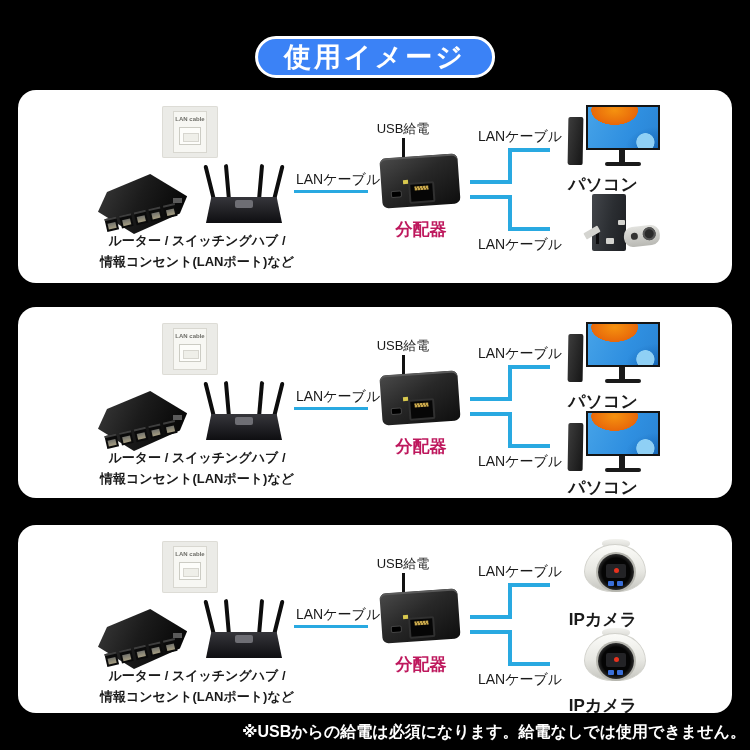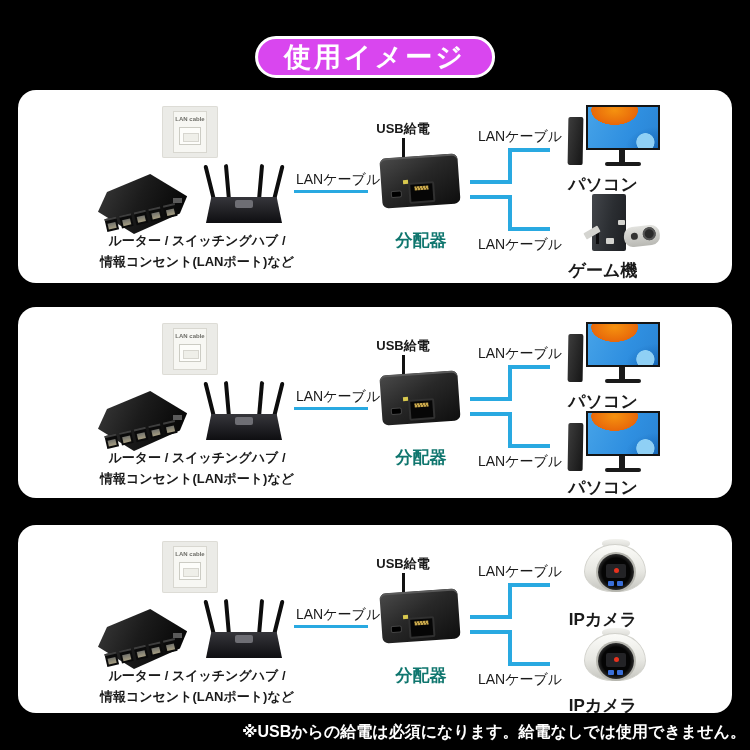--- a/index.html
+++ b/index.html
@@ -8,21 +8,21 @@
     position:relative; width:750px; height:750px; overflow:hidden;
     background:#000;
     font-family:"Liberation Sans","DejaVu Sans",sans-serif;
   }
   
   .title-pill {
     position:absolute; top:36px; left:50%; transform:translateX(-50%);
     min-width:220px; height:42px; border:3px solid #fff; border-radius:24px;
     display:flex; align-items:center; justify-content:center;
     color:#fff; font-size:27px; font-weight:bold; letter-spacing:3px;
-    padding:0 26px; background:#d946ef;
+    padding:0 26px; background:#3b82f6;
   }
   
   .panel {
     position:absolute; left:18px; width:714px; background:#fff;
     border-radius:18px;
   }
   #panel-1 { top:90px;  height:193px; }
   #panel-2 { top:307px; height:191px; }
   #panel-3 { top:525px; height:188px; }
 
@@ -54,23 +54,23 @@
   .a4 { left:66px; transform:rotate(14deg); }
   .router-body { position:absolute; left:0; top:33px; width:76px; height:26px;
     clip-path:polygon(7% 0,93% 0,100% 100%,0 100%);
     background:linear-gradient(#36363b,#0e0e11); }
   .router-logo { position:absolute; left:29px; top:36px; width:18px; height:8px; background:#6e6e74; border-radius:2px; }
 
   
   .src-caption { left:34px; top:140px; width:290px; text-align:center; color:#1a1a1a; font-weight:bold; font-size:13px; line-height:21px; }
   .lan-left { left:278px; top:81px; width:70px; text-align:center; color:#1a1a1a; font-size:14px; white-space:nowrap; }
   .lan-left-underline { left:276px; top:100px; width:74px; height:3px; background:#29a9e1; }
-  .usb-label { left:356px; top:30px; width:58px; text-align:center; color:#1a1a1a; font-size:13px; white-space:nowrap;font-weight:bold; }
+  .usb-label { left:356px; top:30px; width:58px; text-align:center; color:#1a1a1a; font-size:13px; white-space:nowrap; }
   .usb-line { left:384px; top:48px; width:3px; height:19px; background:#111; }
-  .splitter-label { left:364px; top:139px; width:78px; text-align:center; color:#0f766e; font-weight:bold; font-size:17px; }
+  .splitter-label { left:364px; top:128px; width:78px; text-align:center; color:#be185d; font-weight:bold; font-size:17px; }
   .branch-label { width:104px; text-align:center; color:#1a1a1a; font-size:14px; white-space:nowrap; }
   .branch-top { left:450px; top:38px; }
   .branch-bottom { left:450px; top:146px; }
   .device-label { width:114px; text-align:center; color:#1a1a1a; font-weight:bold; font-size:17px; }
   .dlabel-top { left:528px; top:83px; }
   .dlabel-bottom { left:528px; top:169px; }
 
   
   .splitter { left:360px; top:62px; width:88px; height:60px; }
   .sp-body { position:absolute; left:3px; top:4px; width:78px; height:50px; border-radius:6px; transform:rotate(-4deg);
@@ -207,21 +207,20 @@
         <div class="tape tape-2"></div>
         <div class="tape tape-3"></div>
     </div>
     <div class="tape tape-1" style="left:38px; top:36px;"></div>
     <div class="pad">
       <div class="pad-body"></div>
         <div class="pad-ring"></div>
         <div class="pad-stick"></div>
     </div>
   </div>
-  <div class="abs device-label dlabel-bottom">ゲーム機</div>
 </section>
 
 <section class="panel" id="panel-2">
   <div class="abs outlet">
     <div class="outlet-plate">
       <div class="outlet-label">LAN cable</div>
       <div class="outlet-jack"></div>
     </div>
   </div>
   <div class="abs hub">

